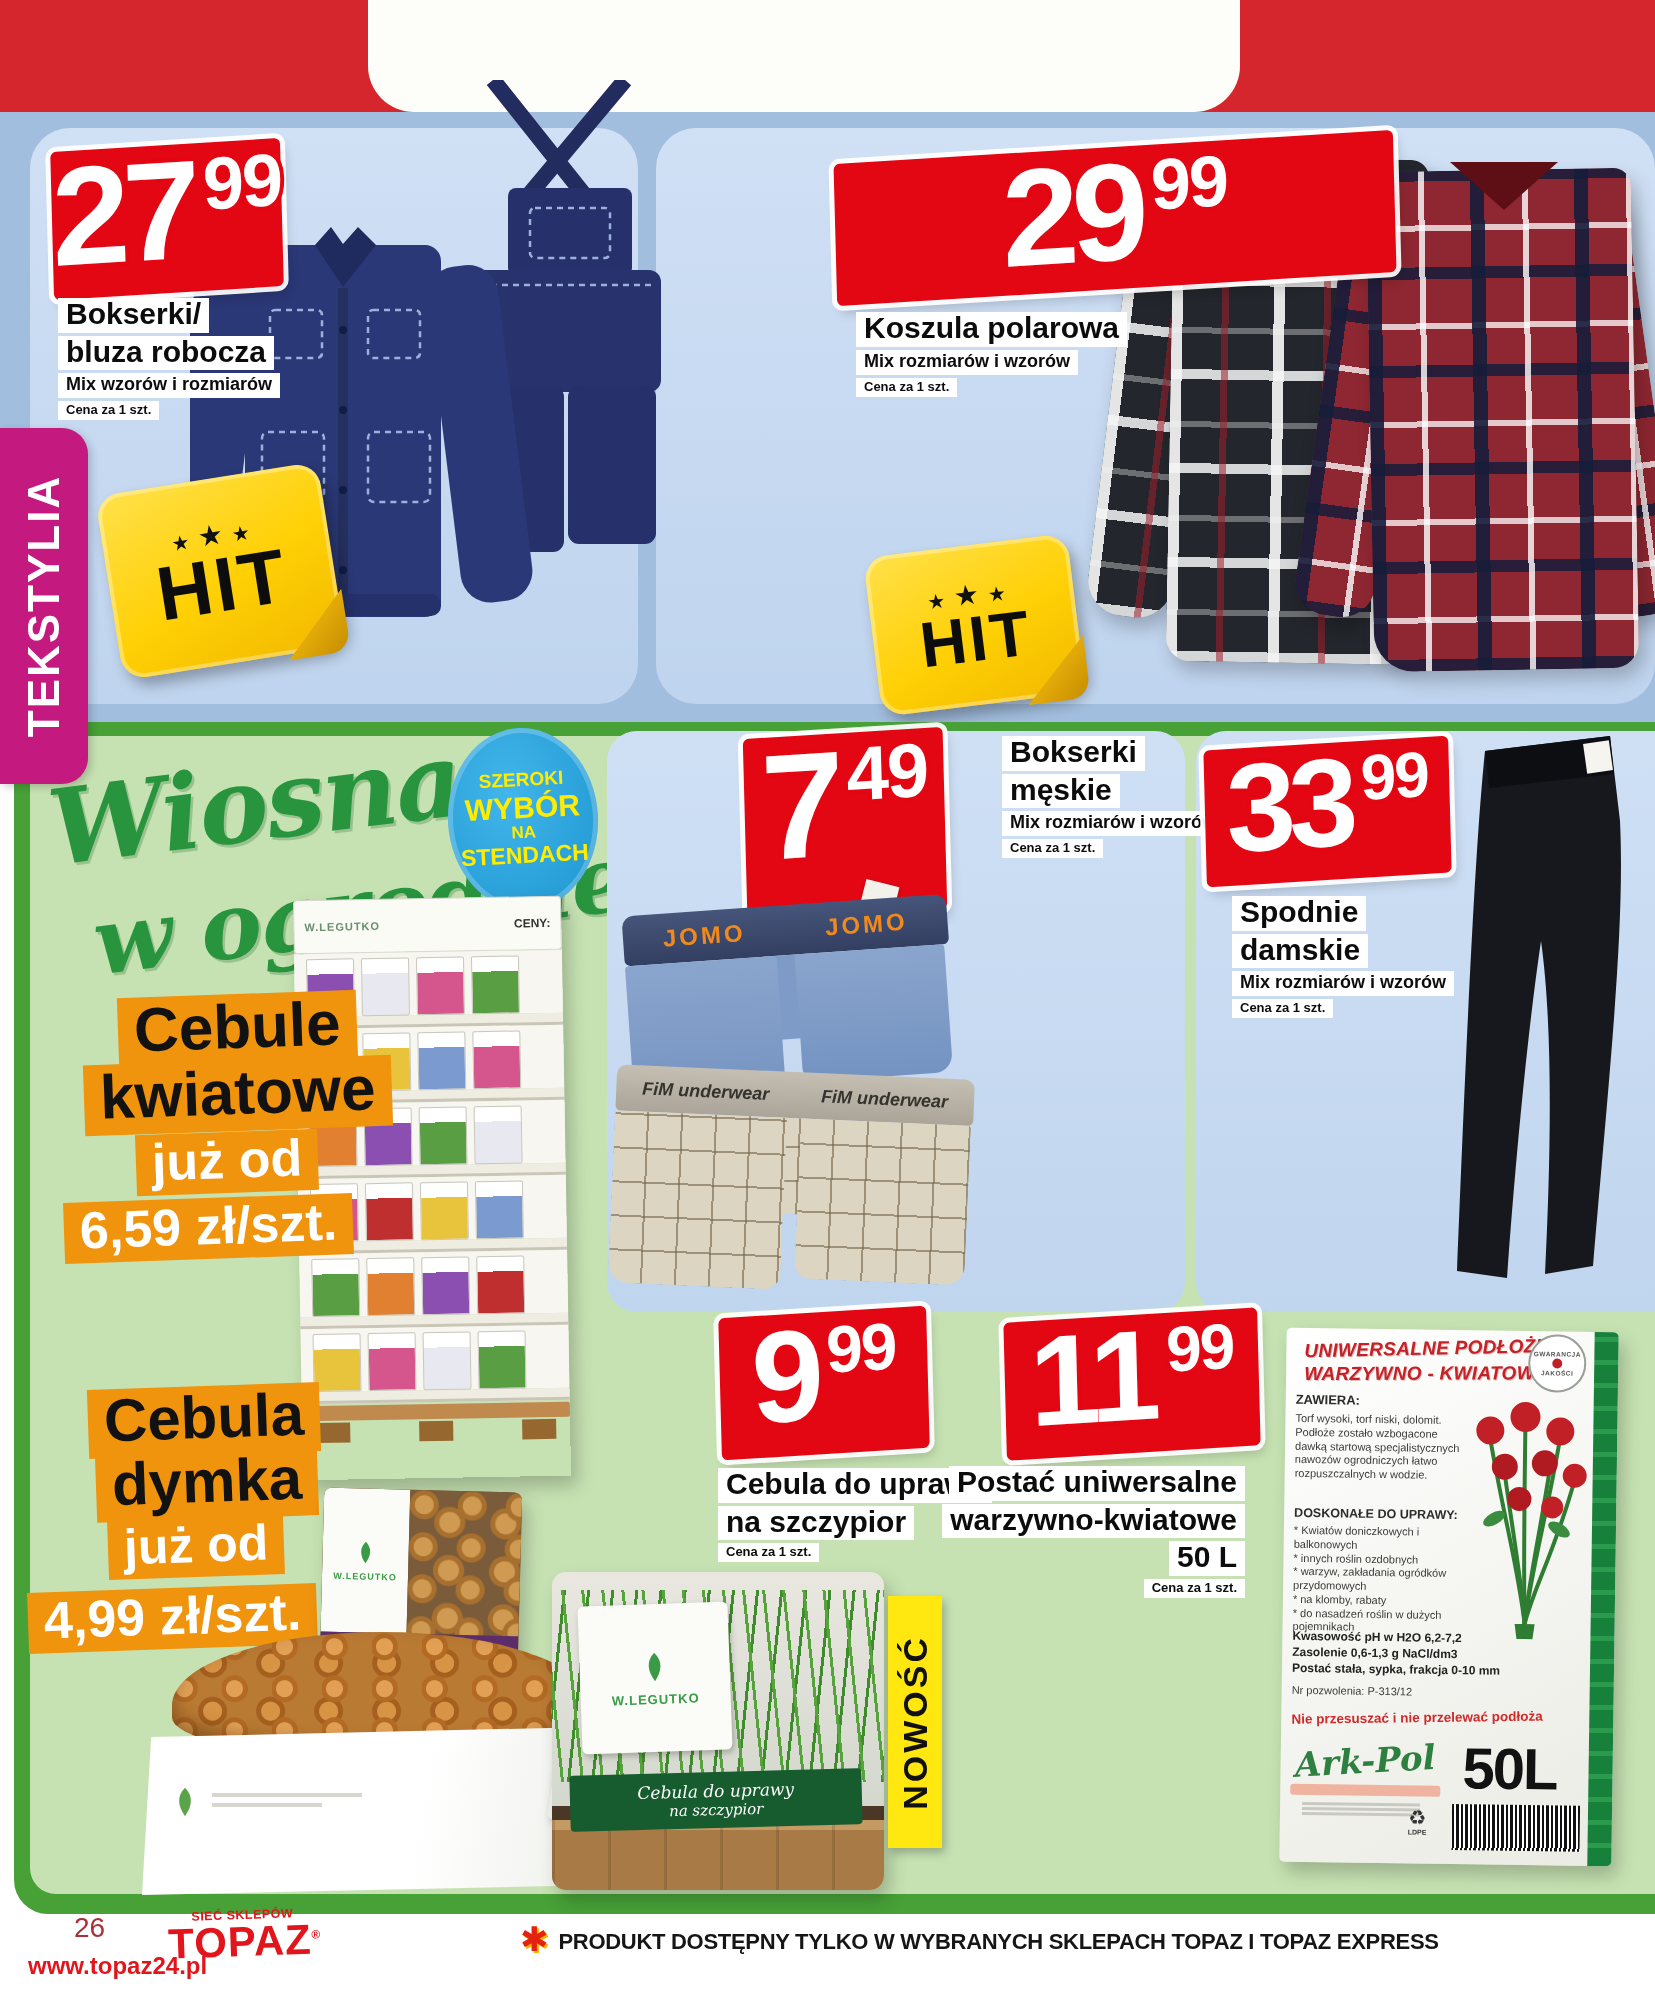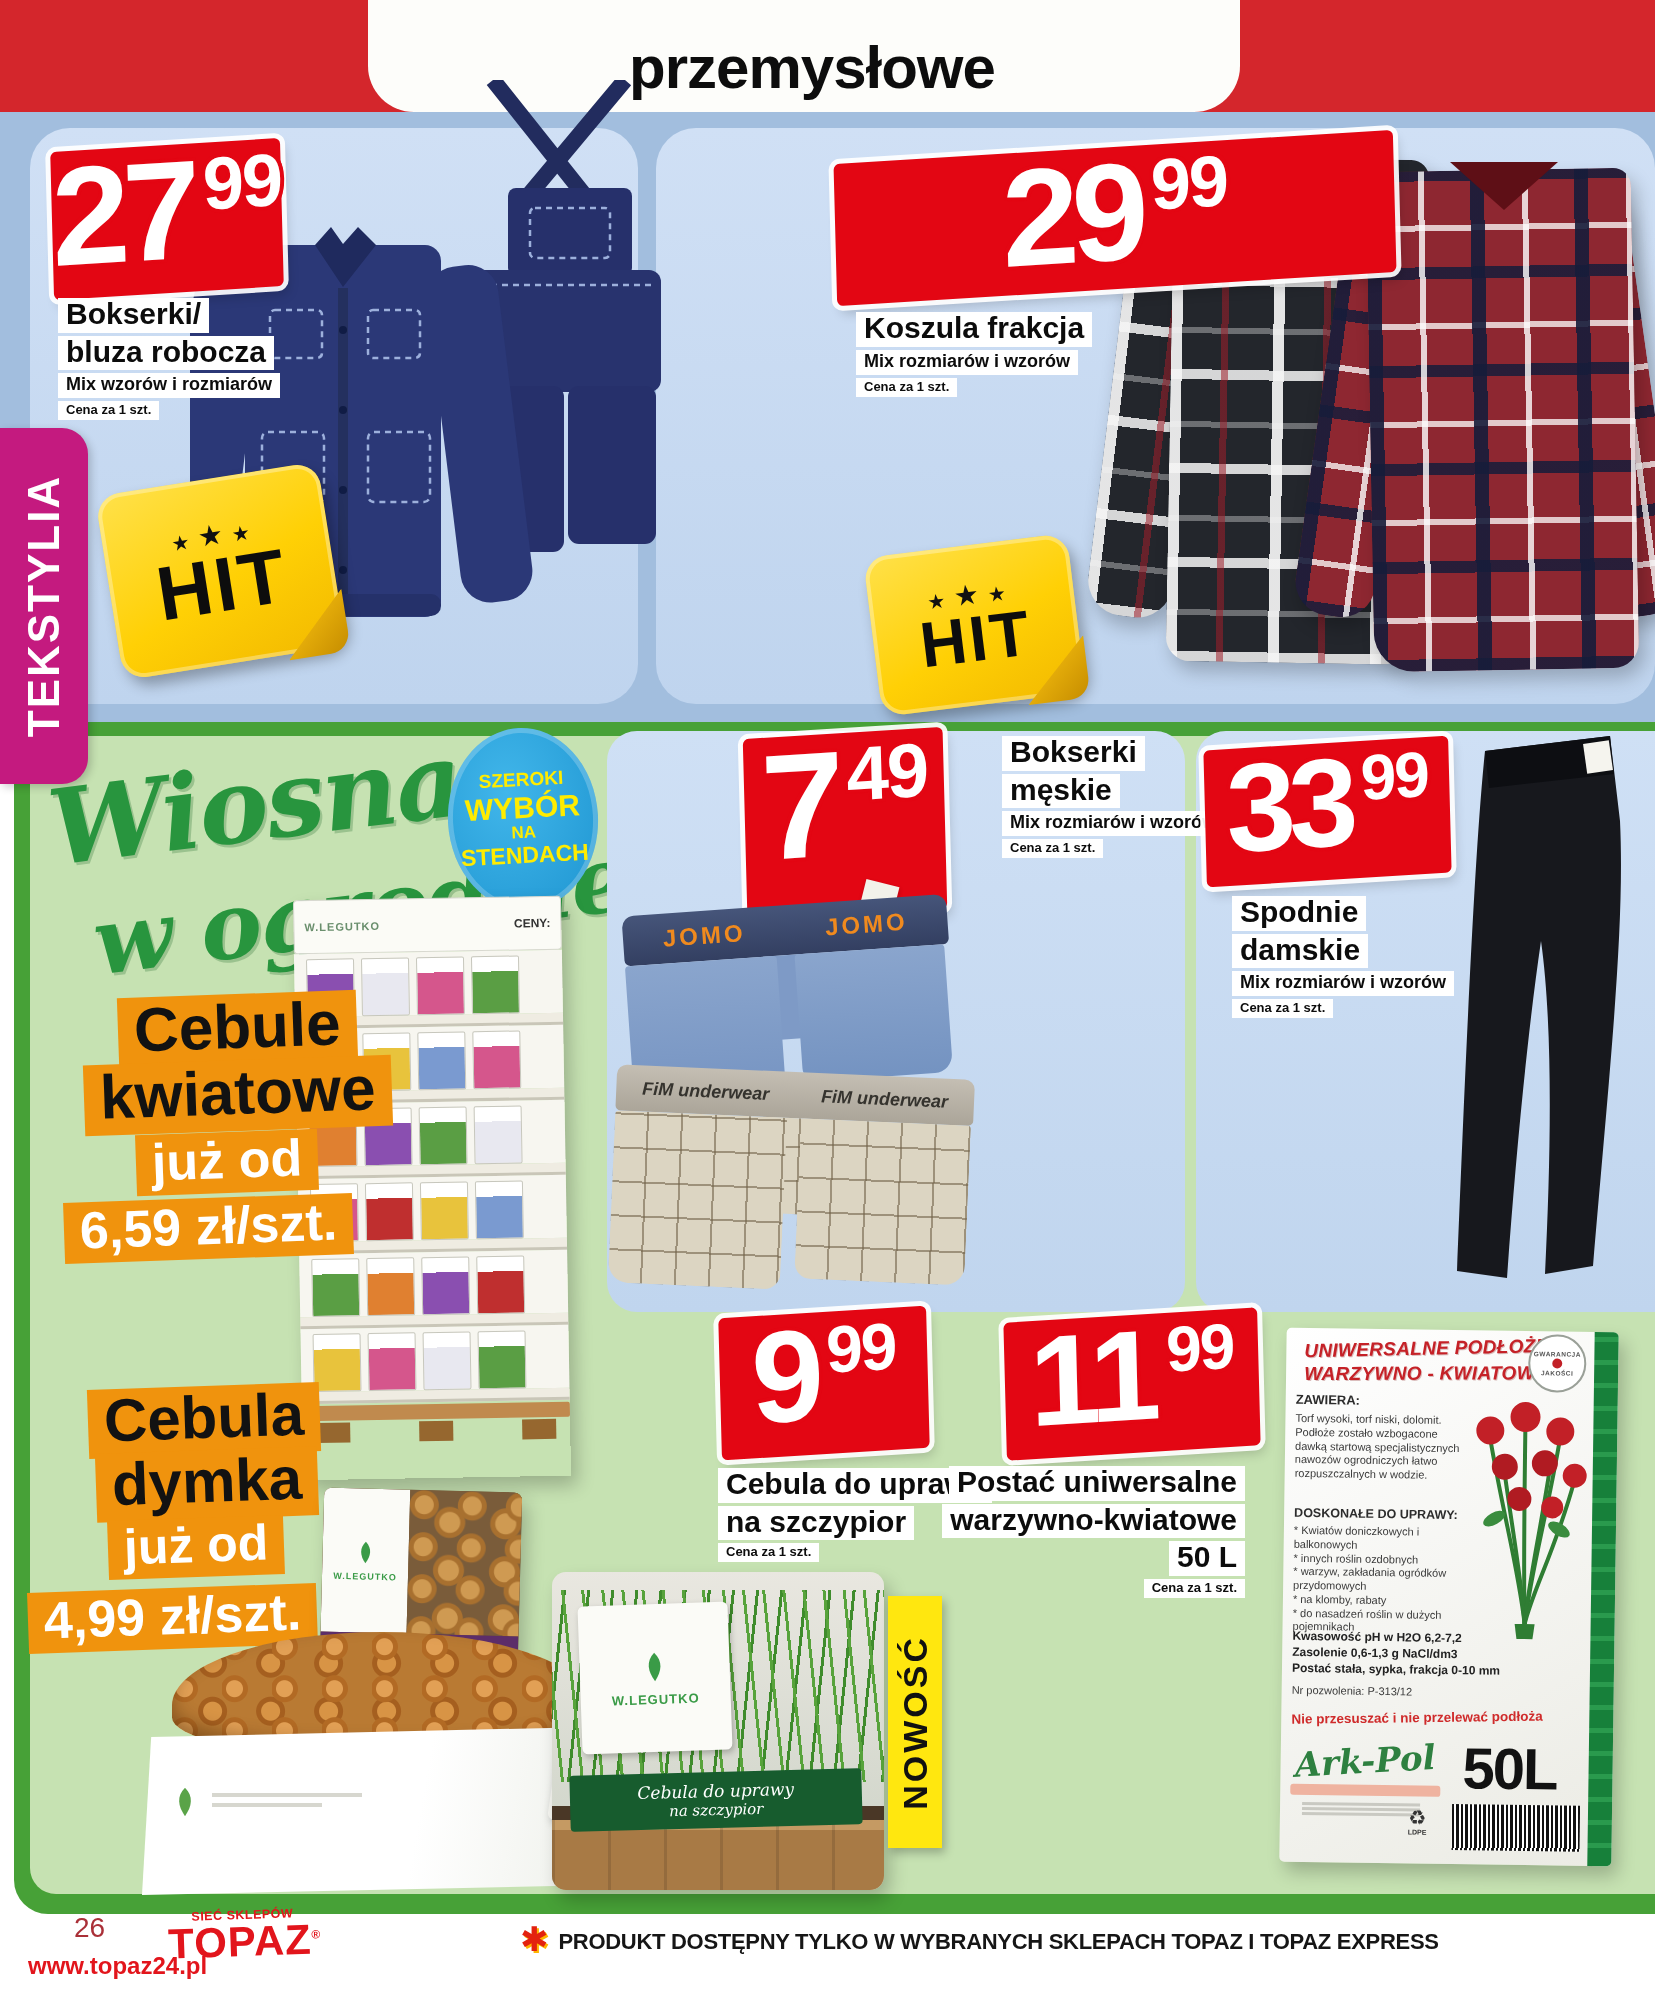--- a/index.html
+++ b/index.html
@@ -138,21 +138,20 @@
   #fnote .ast{font-size:34px;line-height:.9;color:#e3220f;text-shadow:2px 2px 0 #ffb400;}
   #fnote .txt{font-size:22px;font-weight:800;color:#161616;padding-top:5px;letter-spacing:-.3px;}
 
   .stitch{fill:none;stroke:#9db0dc;stroke-width:2.5;stroke-dasharray:6 5;}
 </style>
 </head>
 <body>
 
 <div class="abs" id="head-band"></div>
 <div class="abs" id="head-pill">
-  <span class="t2">przemysłowe</span>
 </div>
 <div class="abs" id="blue-bg"></div>
 
 <div class="abs bluecard" style="left:30px;top:128px;width:608px;height:576px;"></div>
 <div class="abs bluecard" style="left:656px;top:128px;width:999px;height:576px;"></div>
 
 <svg class="abs" style="left:190px;top:80px;" width="480" height="630" viewBox="0 0 480 630">
   <g>
     <path d="M303,0 L400,122 M435,0 L333,122" stroke="#222c5e" stroke-width="16" fill="none"></path>
     <rect x="318" y="108" width="124" height="88" rx="8" fill="#26306b"></rect>
@@ -202,21 +201,21 @@
 </div>
 
 <div class="pblock" style="left:58px;top:298px;">
   <div class="band nm">Bokserki/</div>
   <div class="band nm">bluza robocza</div>
   <div class="band ds">Mix wzorów i rozmiarów</div>
   <div class="band un">Cena za 1 szt.</div>
 </div>
 
 <div class="pblock" style="left:856px;top:312px;">
-  <div class="band nm">Koszula frakcja</div>
+  <div class="band nm">Koszula polarowa</div>
   <div class="band ds">Mix rozmiarów i wzorów</div>
   <div class="band un">Cena za 1 szt.</div>
 </div>
 
 <div class="hit" style="left:108px;top:478px;width:225px;height:186px;">
   <div class="stars"><span>★</span><span class="mid">★</span><span>★</span></div>
   <div class="word" style="font-size:76px;">HIT</div>
   <i class="fold"></i>
 </div>
 <div class="hit" style="left:872px;top:545px;width:205px;height:160px;transform:rotate(-7deg);">

